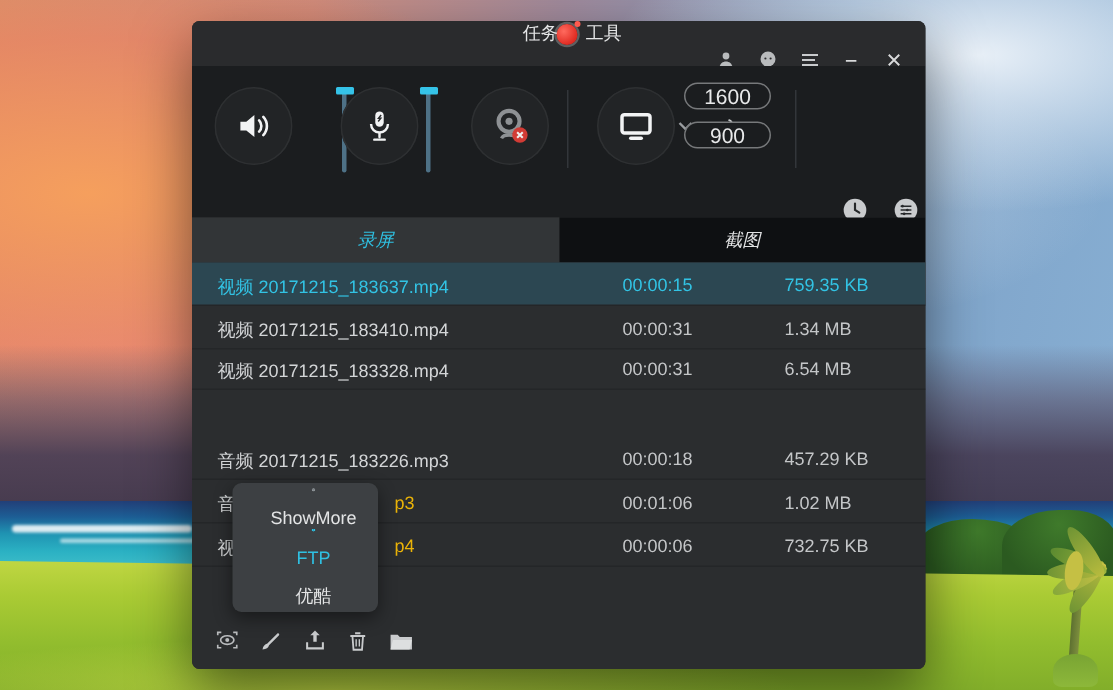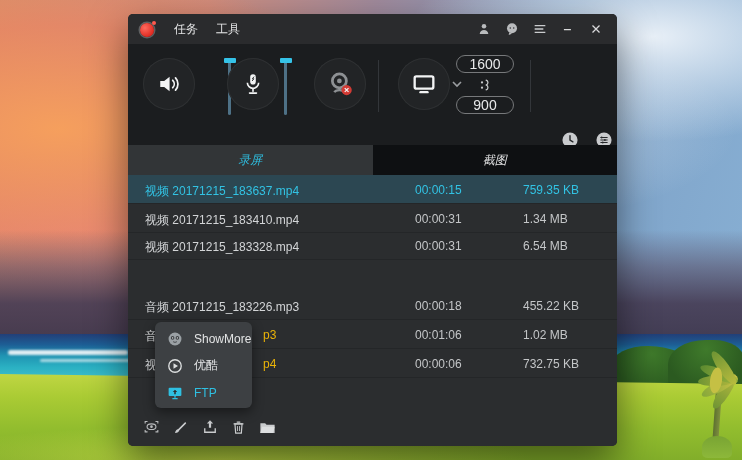--- a/index.html
+++ b/index.html
@@ -38,21 +38,21 @@
     background:linear-gradient(90deg,#6f9434,#b9bc3e); transform-origin:85% 50%; }
   .palm .l1{ transform:rotate(-58deg);} .palm .l2{ transform:rotate(-28deg); background:linear-gradient(90deg,#86a83a,#ccc247);}
   .palm .l3{ transform:rotate(-4deg);}  .palm .l4{ transform:rotate(22deg); background:linear-gradient(90deg,#5c8a30,#9cb53c);}
   .palm .l5{ transform:rotate(55deg);}  .palm .l6{ left:22px; top:30px; width:12px; height:26px; border-radius:50%; transform:rotate(8deg); background:#c5c044;}
   .palm .skirt { position:absolute; left:14px; top:98px; width:30px; height:22px; border-radius:50% 50% 20% 20%; background:linear-gradient(180deg,#79a433,#8db83a); }
 
   
   .window { position:absolute; left:128px; top:14px; width:489px; height:432px; border-radius:5px;
     background:#2b2d2f; box-shadow:0 16px 38px rgba(0,0,0,.5); overflow:hidden; font-size:12px; }
 
-  .titlebar { position:absolute; left:0; top:0; width:100%; height:30px; background:#2a2b2d; display:flex; align-items:center; }
+  .titlebar { position:absolute; left:0; top:0; width:100%; height:30px; background:#2a2b2d; display:flex; align-items:center;flex-direction:column; }
   .logo { width:17px; height:17px; margin-left:11px; position:relative; }
   .logo .dot { position:absolute; left:1px; top:2px; width:14px; height:14px; border-radius:50%; background:radial-gradient(circle at 35% 35%, #ff6a5e, #e02b22 70%); box-shadow:0 0 0 1.5px rgba(255,255,255,.25); }
   .logo .spark { position:absolute; right:0; top:0; width:4px; height:4px; border-radius:50%; background:#ff5a4e; }
   .menus { display:flex; gap:18px; margin-left:18px; color:#e4e5e6; }
   .menus span { cursor:default; }
   .tb-right { margin-left:auto; display:flex; align-items:center; gap:10px; padding-right:12px; }
   .tb-ic { width:18px; height:18px; display:flex; align-items:center; justify-content:center; color:#b9bbbd; }
 
   .toolbar { position:absolute; left:0; top:30px; width:100%; height:101px; background:#1b1d1f; }
   .circle-btn { position:absolute; width:52px; height:52px; border-radius:50%; background:#222426;
@@ -78,21 +78,21 @@
   .row { position:absolute; left:0; width:100%; height:29px; border-bottom:1px solid #242628; color:#c4c6c8; }
   .row .fname { position:absolute; left:17px; top:8px; color:#d3d5d7; white-space:nowrap; }
   .row .fname-end { position:absolute; left:135px; top:8px; color:#eab308; }
   .row .fdur { position:absolute; left:287px; top:8px; }
   .row .fsize { position:absolute; left:395px; top:8px; }
   .row.selected { background:#2c4752; }
   .row.selected .fname, .row.selected .fdur, .row.selected .fsize { color:#32c3e4; }
 
   .share-menu { position:absolute; left:27px; top:308px; width:97px; height:86px; background:#3d4043; border-radius:6px;
     box-shadow:0 4px 12px rgba(0,0,0,.45); padding-top:3px; z-index:5; }
-  .share-item { height:27px; display:flex; align-items:center; gap:10px; padding-left:11px; color:#e3e4e5; cursor:pointer; }
+  .share-item { height:27px; display:flex; align-items:center; gap:10px; padding-left:11px; color:#e3e4e5; cursor:pointer;flex-direction:column; }
   .share-item.highlight { color:#2fc0e2; }
 
   .bottom-bar { position:absolute; left:0; bottom:0; width:100%; height:38px; display:flex; align-items:center; gap:10px; padding-left:14px; }
   .bb-ic { width:19px; height:19px; display:flex; align-items:center; justify-content:center; color:#b9bbbd; cursor:pointer; }
 
   svg { display:block; }
 </style>
 </head>
 <body>
 
@@ -204,21 +204,21 @@
     <svg width="10" height="7" viewBox="0 0 10 7" style="position:absolute; left:324px; top:37px;">
       <path d="M1 1l4 4 4-4" stroke="#9a9da0" stroke-width="1.6" fill="none"></path>
     </svg>
 
     <input class="res-input" style="left: 328px; top: 11px;" value="1600">
     <svg class="link-ic" width="18" height="16" viewBox="0 0 24 20" style="left:348px; top:33px;">
       <circle cx="8" cy="6.5" r="1.5" fill="#c5c7c9"></circle>
         <circle cx="8" cy="13.5" r="1.5" fill="#c5c7c9"></circle>
       <path d="M13.5 3.5a3.4 3.4 0 0 1 0 6.5M13.5 10a3.4 3.4 0 0 1 0 6.5" stroke="#c5c7c9" stroke-width="1.7" fill="none" stroke-linecap="round"></path>
     </svg>
-    <input class="res-input" style="left: 328px; top: 52px;" value="900">
+    <input class="res-input" style="left: 328px; top: 37px;" value="900">
 
     <div class="sep" style="left:402px;"></div>
 
     <span class="mini-ic" style="left:433px; top:87px;">
       <svg width="18" height="18" viewBox="0 0 20 20">
           <circle cx="10" cy="10" r="8.4" fill="#c9cbcd"></circle>
           <path d="M10 5.2V10l3.2 2" stroke="#26282a" stroke-width="1.6" fill="none" stroke-linecap="round"></path>
         </svg>
     </span>
     <span class="mini-ic" style="left:467px; top:87px;">
@@ -249,21 +249,21 @@
       <span class="fsize">1.34 MB</span>
     </div>
     <div class="row" style="top:56px;">
       <span class="fname">视频 20171215_183328.mp4</span>
       <span class="fdur">00:00:31</span>
       <span class="fsize">6.54 MB</span>
     </div>
     <div class="row" style="top:116px;">
       <span class="fname">音频 20171215_183226.mp3</span>
       <span class="fdur">00:00:18</span>
-      <span class="fsize">455.22 KB</span>
+      <span class="fsize">457.29 KB</span>
     </div>
     <div class="row" style="top:145px;">
       <span class="fname">音频</span>
       <span class="fname-end">p3</span>
       <span class="fdur">00:01:06</span>
       <span class="fsize">1.02 MB</span>
     </div>
     <div class="row" style="top:174px;">
       <span class="fname">视频</span>
       <span class="fname-end">p4</span>
@@ -311,30 +311,30 @@
       <svg width="18" height="18" viewBox="0 0 24 24">
         <circle cx="12" cy="12" r="8.6" fill="#9aa0a4"></circle>
         <circle cx="8.8" cy="10.5" r="2.4" fill="#3d4043"></circle>
           <circle cx="15.2" cy="10.5" r="2.4" fill="#3d4043"></circle>
         <circle cx="8.8" cy="10.5" r=".9" fill="#e8e9ea"></circle>
           <circle cx="15.2" cy="10.5" r=".9" fill="#e8e9ea"></circle>
         <path d="M9.5 15.5c1.5 1.2 3.5 1.2 5 0" stroke="#3d4043" stroke-width="1.2" fill="none"></path>
       </svg>
       <span>ShowMore</span>
     </div>
-    <div class="share-item">
-      <svg width="18" height="18" viewBox="0 0 24 24">
-        <circle cx="12" cy="12" r="8.3" fill="none" stroke="#dddfe0" stroke-width="1.8"></circle>
-        <path d="M10 8.4l6 3.6-6 3.6z" fill="#dddfe0"></path>
-      </svg>
-      <span>优酷</span>
-    </div>
     <div class="share-item highlight">
       <svg width="18" height="18" viewBox="0 0 24 24">
         <rect x="3.5" y="5" width="17" height="11" rx="1.4" fill="#2fc0e2"></rect>
         <path d="M12 7.5l3 3h-2v3h-2v-3H9z" fill="#2b2d2f"></path>
         <path d="M12 16v2.2M8.5 19.5h7" stroke="#2fc0e2" stroke-width="1.8"></path>
       </svg>
       <span>FTP</span>
     </div>
+    <div class="share-item">
+      <svg width="18" height="18" viewBox="0 0 24 24">
+        <circle cx="12" cy="12" r="8.3" fill="none" stroke="#dddfe0" stroke-width="1.8"></circle>
+        <path d="M10 8.4l6 3.6-6 3.6z" fill="#dddfe0"></path>
+      </svg>
+      <span>优酷</span>
+    </div>
   </div>
 
 </div>
 
 </body></html>

